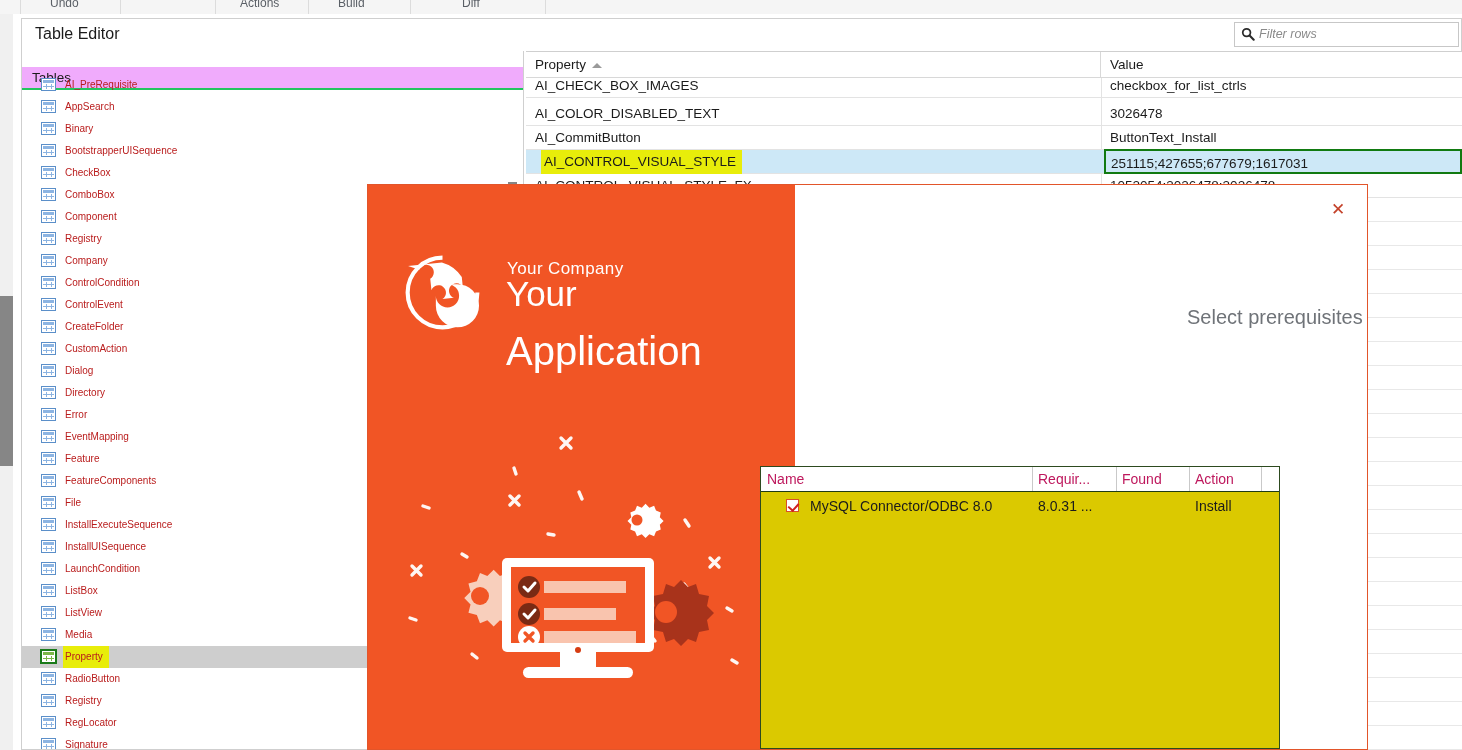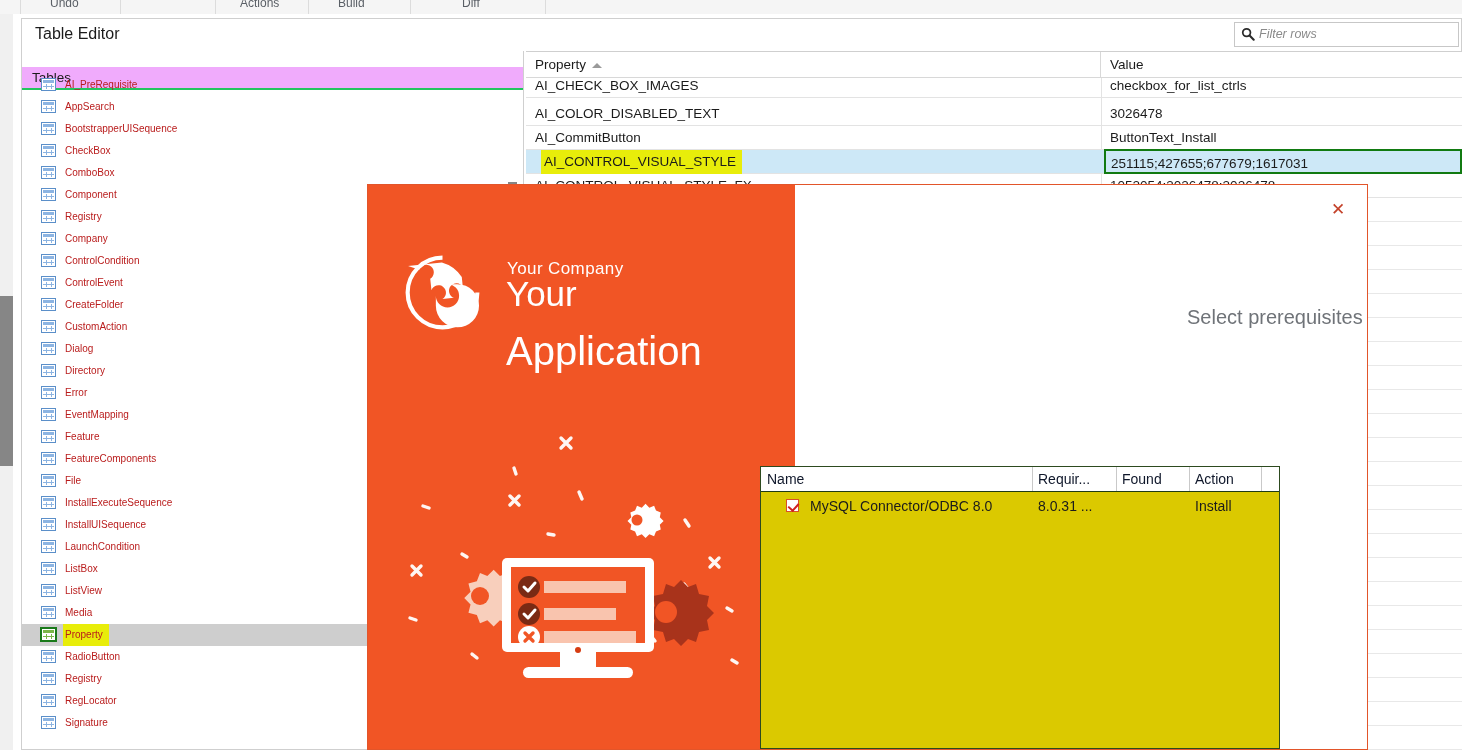--- a/index.html
+++ b/index.html
@@ -214,21 +214,21 @@
   #prereq-list{
     position:absolute;left:392px;top:281px;width:520px;height:283px;
     border:1px solid #2d4a1f;box-sizing:border-box;background:#ffffff;
   }
   #prereq-head{
     position:absolute;left:0;top:0;width:518px;height:25px;
     background:#ffffff;border-bottom:1px solid #1f3a14;box-sizing:border-box;
   }
   .pr-col{
     position:absolute;top:0;height:24px;line-height:24px;font-size:14px;
-    color:#0f172a;box-sizing:border-box;padding-left:6px;white-space:nowrap;
+    color:#be185d;box-sizing:border-box;padding-left:6px;white-space:nowrap;
   }
   .pr-colsep{position:absolute;top:0;width:1px;height:24px;background:#c9c9c9;}
   #prereq-body{
     position:absolute;left:0;top:25px;width:518px;height:256px;background:#dbc900;
   }
   #prereq-row{
     position:absolute;left:0;top:0;width:518px;height:28px;line-height:28px;
   }
   #pr-check{
     position:absolute;left:25px;top:7px;width:13px;height:13px;
@@ -283,20 +283,24 @@
         <div id="tables-header-label">Tables</div>
       </div>
       <div id="tables-list">
           <div class="tbl-row">
             <span class="tbl-ico"></span>
             <span class="tbl-label">AI_PreRequisite</span>
           </div>
           <div class="tbl-row">
             <span class="tbl-ico"></span>
             <span class="tbl-label">AppSearch</span>
+          </div>
+          <div class="tbl-row">
+            <span class="tbl-ico"></span>
+            <span class="tbl-label">Binary</span>
           </div>
           <div class="tbl-row">
             <span class="tbl-ico"></span>
             <span class="tbl-label">BootstrapperUISequence</span>
           </div>
           <div class="tbl-row">
             <span class="tbl-ico"></span>
             <span class="tbl-label">CheckBox</span>
           </div>
           <div class="tbl-row">

